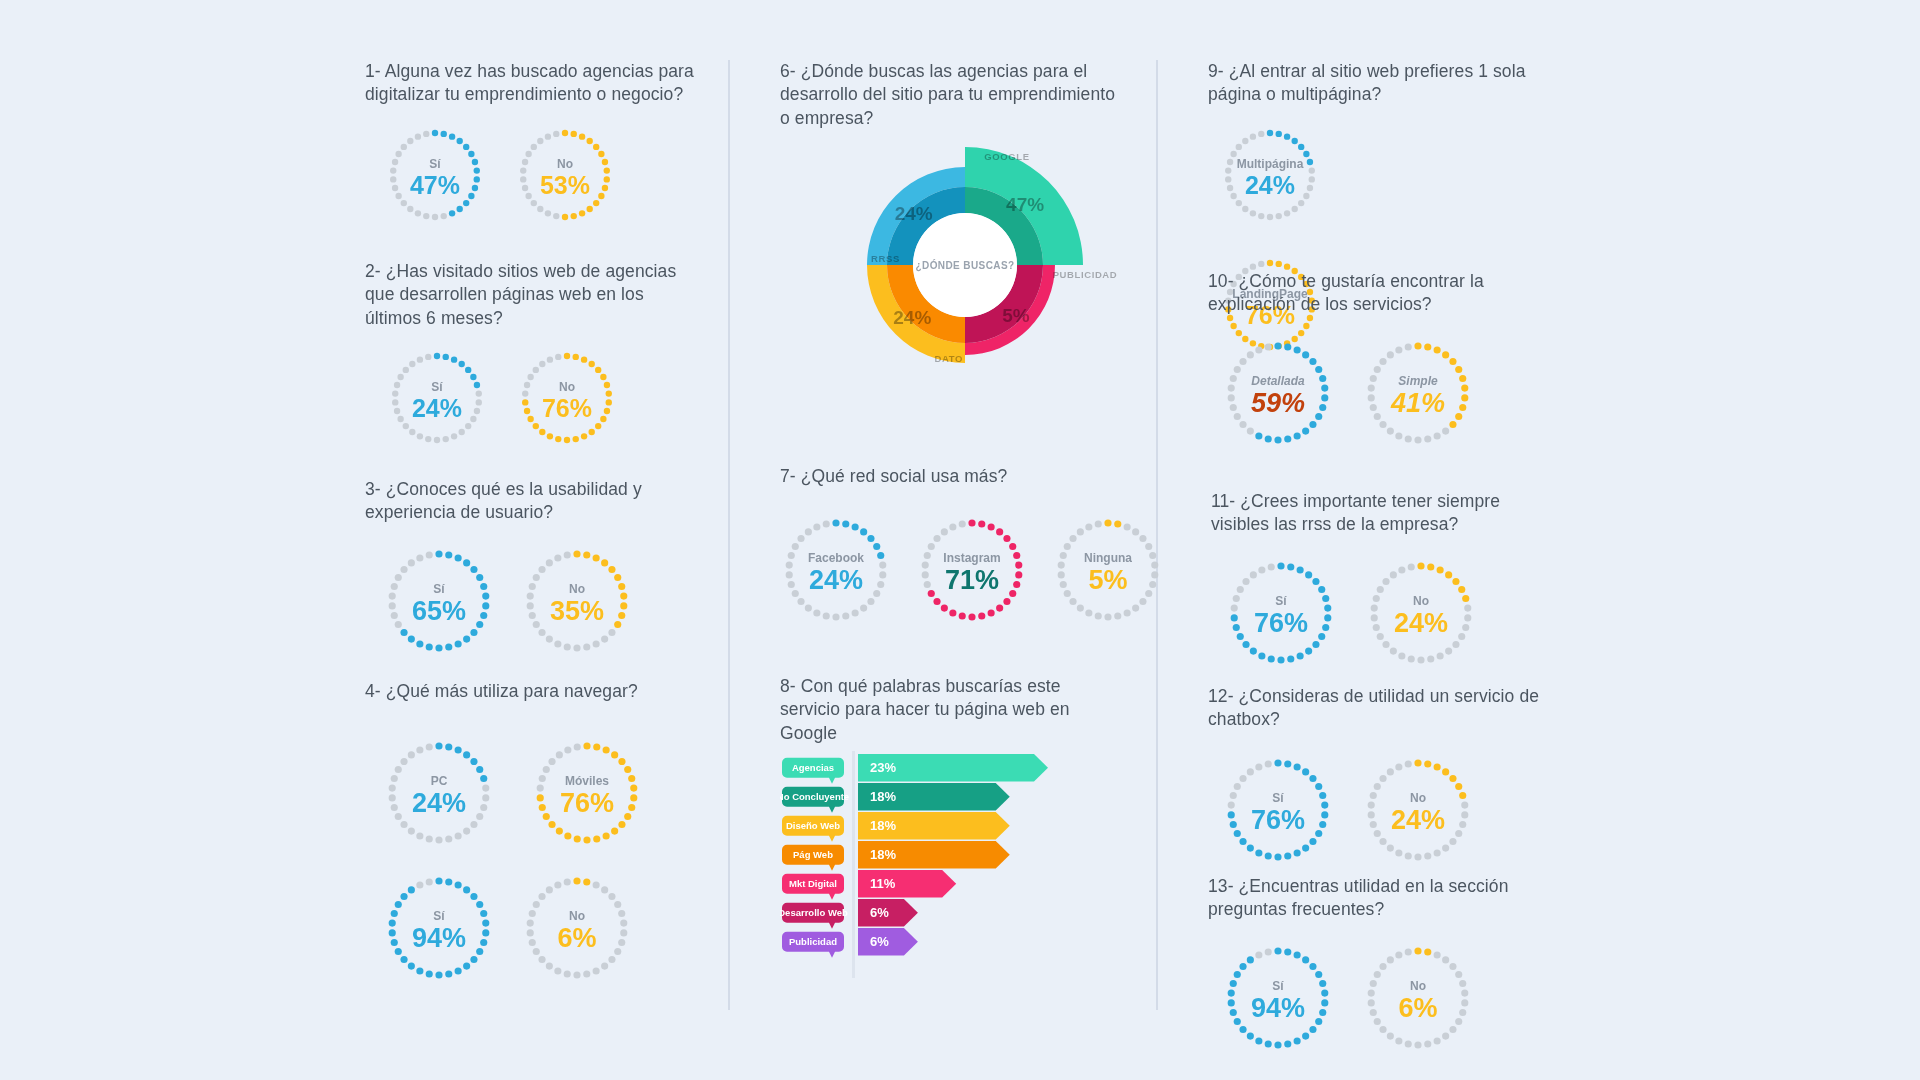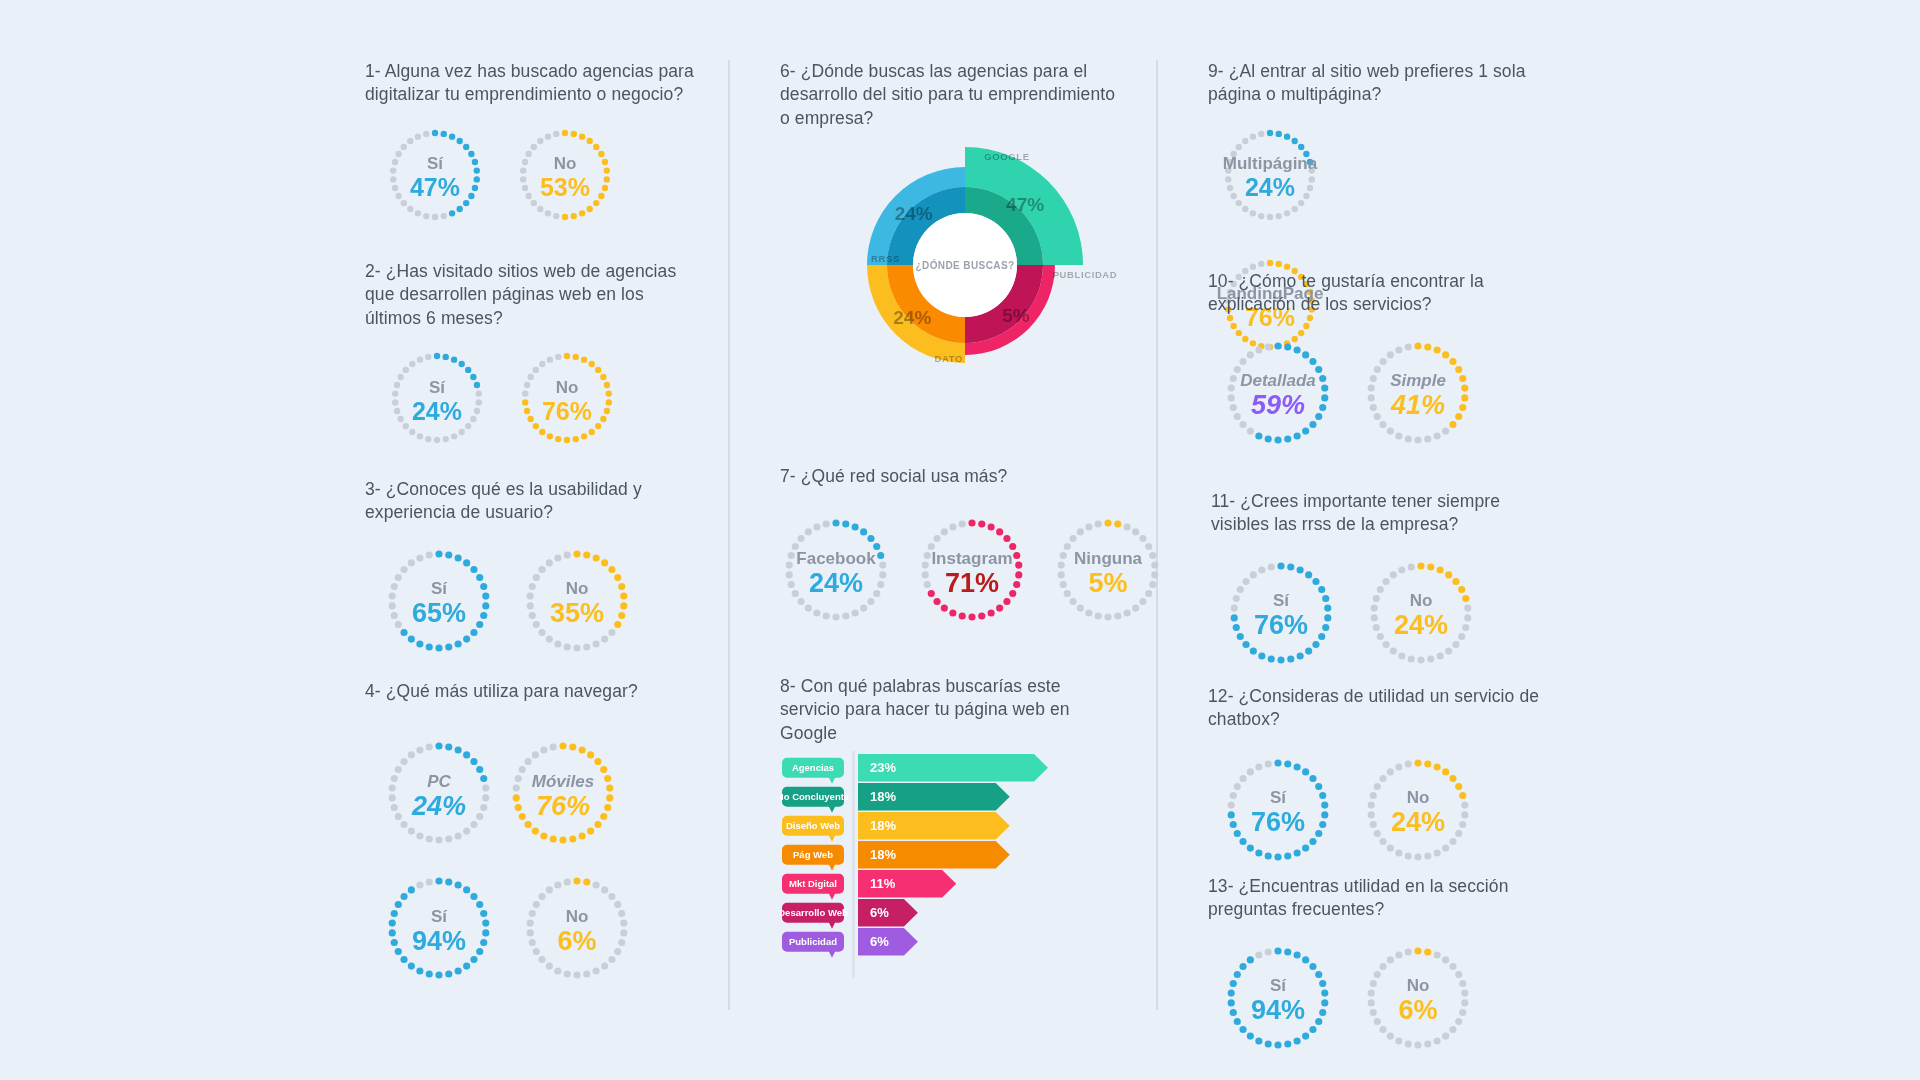--- a/index.html
+++ b/index.html
@@ -49,21 +49,21 @@
   .gauge{
     position:relative;
     width:100px; height:100px;
     flex:0 0 100px;
     display:flex; flex-direction:column;
     align-items:center; justify-content:center;
   }
   .gauge svg{ position:absolute; inset:0; width:100%; height:100%; }
   .g-label{
     position:relative;
-    font-size:17px;
+    font-size:12px;
     font-weight:700;
     color:#8c96a3;
     line-height:1;
     margin-bottom:3px;
     white-space:nowrap;
     margin-top:6px;
   }
   .g-value{
     position:relative;
     font-size:25px;
@@ -326,21 +326,21 @@
               <circle cx="41.27" cy="8.92" r="3.2" fill="#c9cfd6"></circle>
             </svg>
           <span class="g-label">No</span>
           <span class="g-value" style="color:#fcbe1e">35%</span>
         </div>
       </div>
     </div>
 
     <div style="position:absolute;top:680px;left:0;width:350px;">
       <div class="q">4- ¿Qué más utiliza para navegar?</div>
-      <div class="gauges" style="margin-top:34px;margin-left:18px;gap:12px;font-style:italic;">
+      <div class="gauges" style="margin-top:34px;margin-left:18px;gap:36px;">
         <div class="gauge big">
             <svg viewBox="0 0 100 100">
               <circle cx="50.00" cy="8.00" r="3.2" fill="#2eaadc"></circle>
               <circle cx="58.73" cy="8.92" r="3.2" fill="#2eaadc"></circle>
               <circle cx="67.08" cy="11.63" r="3.2" fill="#2eaadc"></circle>
               <circle cx="74.69" cy="16.02" r="3.2" fill="#2eaadc"></circle>
               <circle cx="81.21" cy="21.90" r="3.2" fill="#2eaadc"></circle>
               <circle cx="86.37" cy="29.00" r="3.2" fill="#2eaadc"></circle>
               <circle cx="89.94" cy="37.02" r="3.2" fill="#2eaadc"></circle>
               <circle cx="91.77" cy="45.61" r="3.2" fill="#c9cfd6"></circle>
@@ -583,21 +583,21 @@
               <circle cx="8.23" cy="54.39" r="3.2" fill="#c9cfd6"></circle>
               <circle cx="8.23" cy="45.61" r="3.2" fill="#c9cfd6"></circle>
               <circle cx="10.06" cy="37.02" r="3.2" fill="#c9cfd6"></circle>
               <circle cx="13.63" cy="29.00" r="3.2" fill="#c9cfd6"></circle>
               <circle cx="18.79" cy="21.90" r="3.2" fill="#c9cfd6"></circle>
               <circle cx="25.31" cy="16.02" r="3.2" fill="#c9cfd6"></circle>
               <circle cx="32.92" cy="11.63" r="3.2" fill="#c9cfd6"></circle>
               <circle cx="41.27" cy="8.92" r="3.2" fill="#c9cfd6"></circle>
             </svg>
           <span class="g-label">Instagram</span>
-          <span class="g-value" style="color:#b91c1c">71%</span>
+          <span class="g-value" style="color:#0f766e">71%</span>
         </div>
         <div class="gauge big">
             <svg viewBox="0 0 100 100">
               <circle cx="50.00" cy="8.00" r="3.2" fill="#fcbe1e"></circle>
               <circle cx="58.73" cy="8.92" r="3.2" fill="#fcbe1e"></circle>
               <circle cx="67.08" cy="11.63" r="3.2" fill="#c9cfd6"></circle>
               <circle cx="74.69" cy="16.02" r="3.2" fill="#c9cfd6"></circle>
               <circle cx="81.21" cy="21.90" r="3.2" fill="#c9cfd6"></circle>
               <circle cx="86.37" cy="29.00" r="3.2" fill="#c9cfd6"></circle>
               <circle cx="89.94" cy="37.02" r="3.2" fill="#c9cfd6"></circle>
@@ -781,21 +781,21 @@
               <circle cx="8.23" cy="54.39" r="3.2" fill="#c9cfd6"></circle>
               <circle cx="8.23" cy="45.61" r="3.2" fill="#c9cfd6"></circle>
               <circle cx="10.06" cy="37.02" r="3.2" fill="#c9cfd6"></circle>
               <circle cx="13.63" cy="29.00" r="3.2" fill="#c9cfd6"></circle>
               <circle cx="18.79" cy="21.90" r="3.2" fill="#c9cfd6"></circle>
               <circle cx="25.31" cy="16.02" r="3.2" fill="#c9cfd6"></circle>
               <circle cx="32.92" cy="11.63" r="3.2" fill="#c9cfd6"></circle>
               <circle cx="41.27" cy="8.92" r="3.2" fill="#c9cfd6"></circle>
             </svg>
           <span class="g-label">Detallada</span>
-          <span class="g-value" style="color:#8b5cf6">59%</span>
+          <span class="g-value" style="color:#c2410c">59%</span>
         </div>
         <div class="gauge big">
             <svg viewBox="0 0 100 100">
               <circle cx="50.00" cy="8.00" r="3.2" fill="#fcbe1e"></circle>
               <circle cx="58.73" cy="8.92" r="3.2" fill="#fcbe1e"></circle>
               <circle cx="67.08" cy="11.63" r="3.2" fill="#fcbe1e"></circle>
               <circle cx="74.69" cy="16.02" r="3.2" fill="#fcbe1e"></circle>
               <circle cx="81.21" cy="21.90" r="3.2" fill="#fcbe1e"></circle>
               <circle cx="86.37" cy="29.00" r="3.2" fill="#fcbe1e"></circle>
               <circle cx="89.94" cy="37.02" r="3.2" fill="#fcbe1e"></circle>

